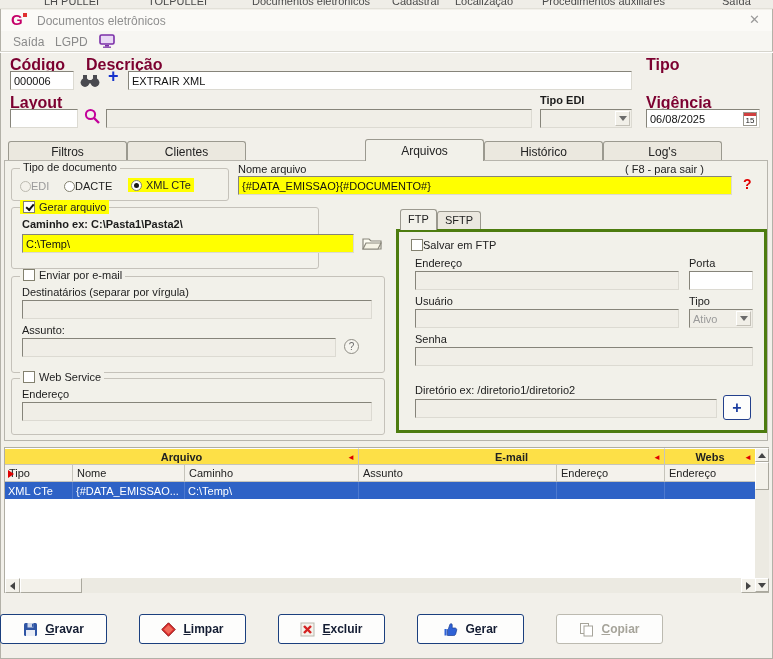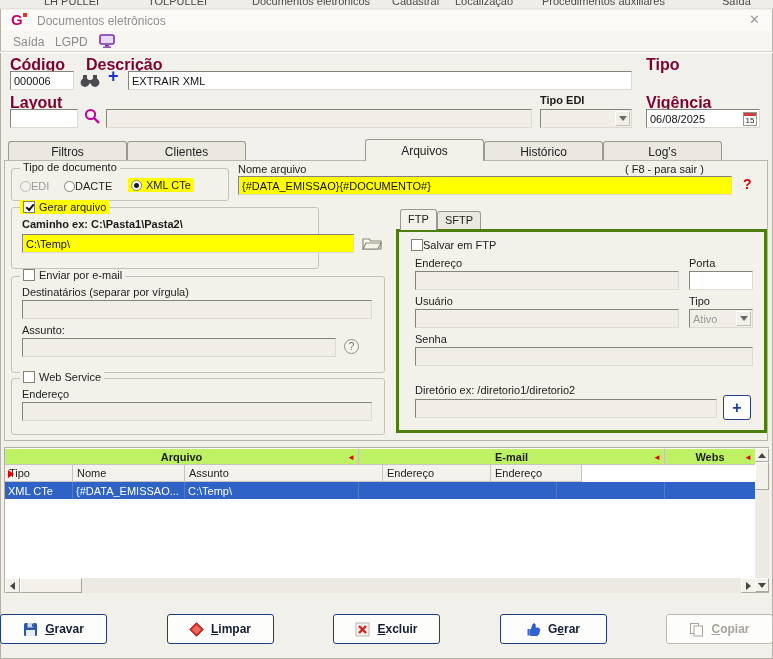--- a/index.html
+++ b/index.html
@@ -72,39 +72,39 @@
     display:flex; align-items:center; justify-content:center; font-size:10px; color:#6a6a6a; background:#f6f5ef;}
   .redq { position:absolute; color:#e00000; font-weight:bold; font-size:14px;}
   
   .stab { position:absolute; background:#ebe8df; border:1px solid #9b998f; border-bottom:none;
     border-radius:3px 3px 0 0; text-align:center; font-size:11px; z-index:1;}
   .stab.active { background:#f2f1ea; z-index:3;}
   .fpanel { position:absolute; border:3px solid #4d7c0f; background:#f2f1ea; z-index:2;}
   
   .grid { position:absolute; left:4px; top:447px; width:765px; height:146px; background:#fff; border:1px solid #b0aea4;}
   .g-grouprow,.g-colrow { display:flex; height:17px;}
-  .g-gcell { background:#bef264; border-right:1px solid #c6c4bb; border-bottom:1px solid #c6c4bb; border-top:1px solid #fff;
+  .g-gcell { background:#fde047; border-right:1px solid #c6c4bb; border-bottom:1px solid #c6c4bb; border-top:1px solid #fff;
     display:flex; align-items:center; justify-content:center; position:relative; font-weight:bold; overflow:hidden;}
   .sortarr { position:absolute; right:3px; top:4px; font-size:8px; color:#e00000;}
   .g-hcell { background:#f4f2ec; border-right:1px solid #c6c4bb; border-bottom:1px solid #c6c4bb;
     display:flex; align-items:center; padding-left:4px; overflow:hidden; white-space:nowrap;}
   .g-row { display:flex; height:17px; background:#2e62c6; color:#fff;}
   .g-cell { border-right:1px solid #4d79cf; display:flex; align-items:center; padding-left:3px; overflow:hidden; white-space:nowrap;}
   .g-empty { height:80px; background:#fff;}
   .redind { position:absolute; left:3px; top:22px; width:0; height:0;
     border-top:4px solid transparent; border-bottom:4px solid transparent; border-left:6px solid #e00000; z-index:4;}
   .sbtn { background:#f3f1ea; border:1px solid #aaa89e; border-top-color:#fff; border-left-color:#fff;
     display:flex; align-items:center; justify-content:center;}
   .hscroll { position:absolute; left:0; top:130px; width:751px; height:15px; background:#eceae2; display:flex;}
   .hthumb { width:62px; height:15px;}
   .vscroll { position:absolute; left:750px; top:0; width:14px; height:144px; background:#eceae2; display:flex; flex-direction:column;}
   .vthumb { height:28px; width:14px;}
   .flexfill { flex:1; }
   
-  .btnrow { position:absolute; left:0; top:614px; width:773px; display:flex; justify-content:space-between; gap:32px;}
+  .btnrow { position:absolute; left:0; top:614px; width:773px; display:flex; justify-content:flex-start; gap:32px;}
   .btn { width:107px; height:30px; background:#fdfdfc; border:1px solid #1b3f7e; border-radius:3px;
     display:flex; align-items:center; justify-content:center; gap:7px;
     font-size:12px; font-weight:bold; color:#141d33;}
   .btn .u { text-decoration:underline;}
   .btn.disabled { border-color:#bcbab0; color:#a6a49a;}
   .icon { display:inline-flex; }
 </style>
 </head>
 <body>
 
@@ -288,20 +288,21 @@
         <span class="sortarr">◄</span>
       </div>
       <div class="g-gcell" style="width:91px">
         <span>Webs</span>
         <span class="sortarr">◄</span>
       </div>
     </div>
     <div class="g-colrow">
       <div class="g-hcell" style="width:68px">Tipo</div>
       <div class="g-hcell" style="width:112px">Nome</div>
+      <div class="g-hcell" style="width:174px">Caminho</div>
       <div class="g-hcell" style="width:198px">Assunto</div>
       <div class="g-hcell" style="width:108px">Endereço</div>
       <div class="g-hcell" style="width:91px">Endereço</div>
     </div>
     <span class="redind"></span>
     <div class="g-row">
       <div class="g-cell" style="width:68px">XML CTe</div>
       <div class="g-cell" style="width:112px">{#DATA_EMISSAO...</div>
       <div class="g-cell" style="width:174px">C:\Temp\</div>
       <div class="g-cell" style="width:198px"></div>

